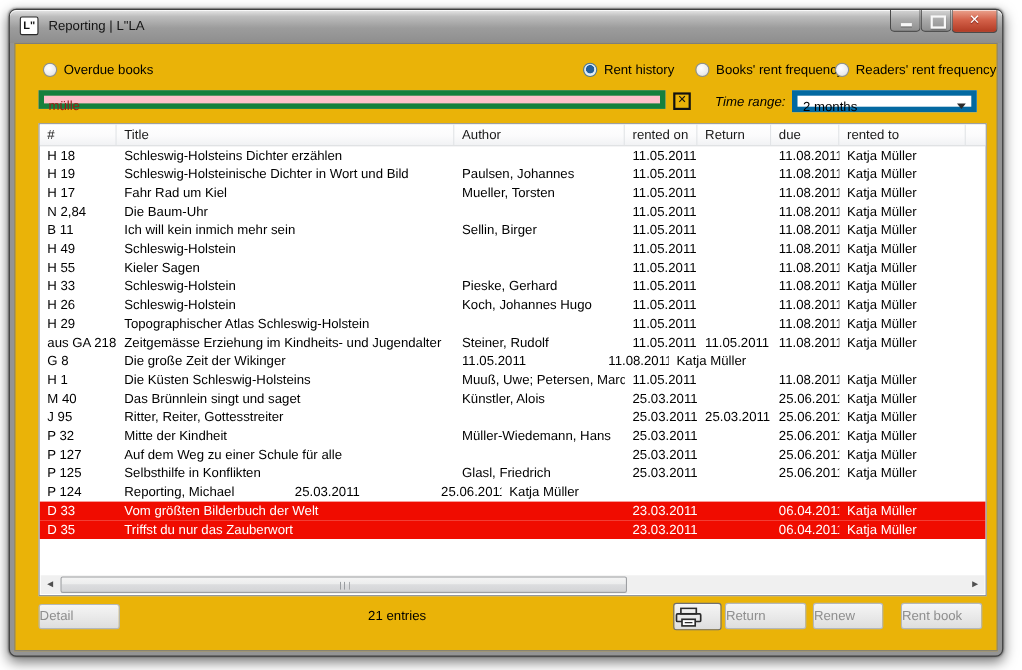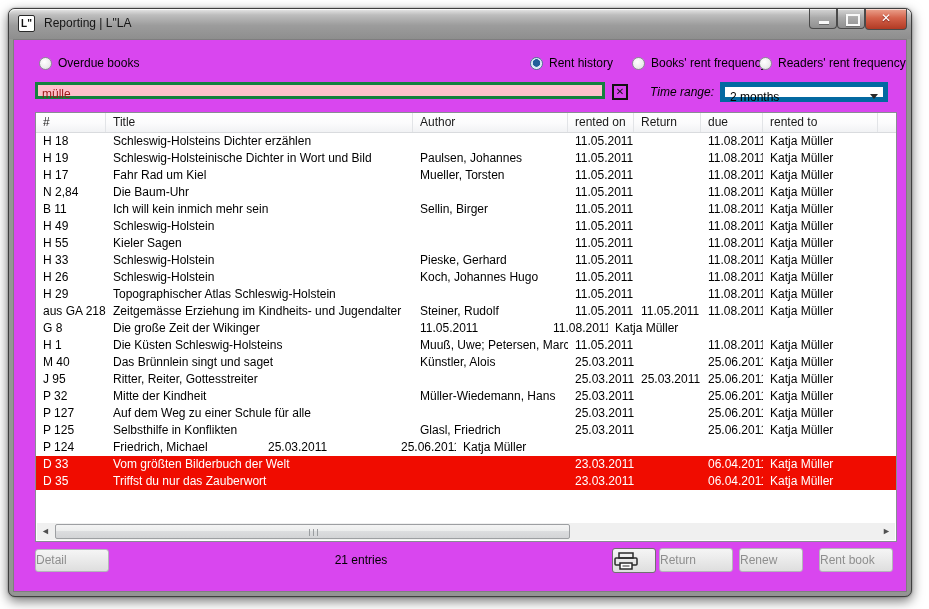--- a/index.html
+++ b/index.html
@@ -22,32 +22,32 @@
        box-shadow:inset 0 1px 0 rgba(255,255,255,.6);}
   .btn-min{left:800px;width:28px;}
   .btn-max{left:828px;width:28px;}
   .btn-close{left:856px;width:42px;height:21px;
        background:linear-gradient(#eba38e,#d4624a 45%,#b13a24);color:#fff;text-align:center;
        line-height:19px;font-weight:bold;font-size:12px;text-shadow:0 1px 1px rgba(90,0,0,.7);}
   .glyph-min{position:absolute;left:9px;top:12px;width:10px;height:3px;background:#f8f8f8;box-shadow:0 1px 0 rgba(60,60,60,.5);}
   .glyph-max{position:absolute;left:8px;top:5px;width:10px;height:8px;border:2px solid #f8f8f8;box-shadow:0 1px 1px rgba(60,60,60,.4);}
 
   
-  .client{position:absolute;left:4px;top:30px;right:4px;bottom:4px;background:#d946ef;border:1px solid #7e7e7e;box-sizing:border-box;}
+  .client{position:absolute;left:4px;top:30px;right:4px;bottom:4px;background:#eab308;border:1px solid #7e7e7e;box-sizing:border-box;}
 
   
   .radio-item{position:absolute;height:14px;line-height:13px;}
   .radio{display:inline-block;width:13px;height:13px;border-radius:50%;box-sizing:border-box;
        border:1px solid #8a9094;background:radial-gradient(circle at 40% 35%,#fff, #ececec 60%,#d5d5d5);vertical-align:middle;margin-right:6px;}
   .radio.checked{border-color:#4f7a94;background:radial-gradient(circle at 50% 45%,#235f9b 0 3.5px,#cfe3f4 4px,#f2f7fb 6px);}
   .radio-label{vertical-align:middle;}
 
   
   .search-input{position:absolute;left:21px;top:42px;width:570px;height:17px;box-sizing:border-box;
-       border:3px solid #15803d;background:#ffc0cb;color:#9c1717;padding:2px 4px 0 4px;line-height:15px;}
+       border:5px solid #15803d;background:#ffc0cb;color:#9c1717;padding:2px 4px 0 4px;line-height:15px;}
   .clear-btn{position:absolute;left:598px;top:44px;width:16px;height:16px;box-sizing:border-box;border:2px solid #111;
        color:#111;font-weight:bold;font-size:10px;text-align:center;line-height:12px;background:transparent;}
   .tr-label{position:absolute;left:580px;top:45px;width:120px;text-align:right;font-style:italic;}
   .combo{position:absolute;left:706px;top:42px;width:168px;height:20px;box-sizing:border-box;border:5px solid #0369a1;
        background:#fff;padding:3px 20px 0 5px;line-height:14px;}
   .combo-arrow{position:absolute;right:5px;top:7px;width:0;height:0;border-left:4px solid transparent;border-right:4px solid transparent;border-top:5px solid #2b2b2b;}
 
   
   .table{position:absolute;left:21px;top:72px;width:862px;height:430px;box-sizing:border-box;
        background:#fff;border:1px solid #888d93;overflow:hidden;}
@@ -309,21 +309,21 @@
               <div class="cell c1">Selbsthilfe in Konflikten</div>
               <div class="cell c2">Glasl, Friedrich</div>
               <div class="cell c3">25.03.2011</div>
               <div class="cell c4"></div>
               <div class="cell c5">25.06.2011</div>
               <div class="cell c6">Katja Müller</div>
               <div class="cell c7"></div>
             </div>
             <div class="trow">
               <div class="cell c0">P 124</div>
-              <div class="cell c2">Friedrich, Michael</div>
+              <div class="cell c2">Reporting, Michael</div>
               <div class="cell c3">25.03.2011</div>
               <div class="cell c4"></div>
               <div class="cell c5">25.06.2011</div>
               <div class="cell c6">Katja Müller</div>
               <div class="cell c7"></div>
             </div>
             <div class="trow overdue">
               <div class="cell c0">D 33</div>
               <div class="cell c1">Vom größten Bilderbuch der Welt</div>
               <div class="cell c2"></div>

